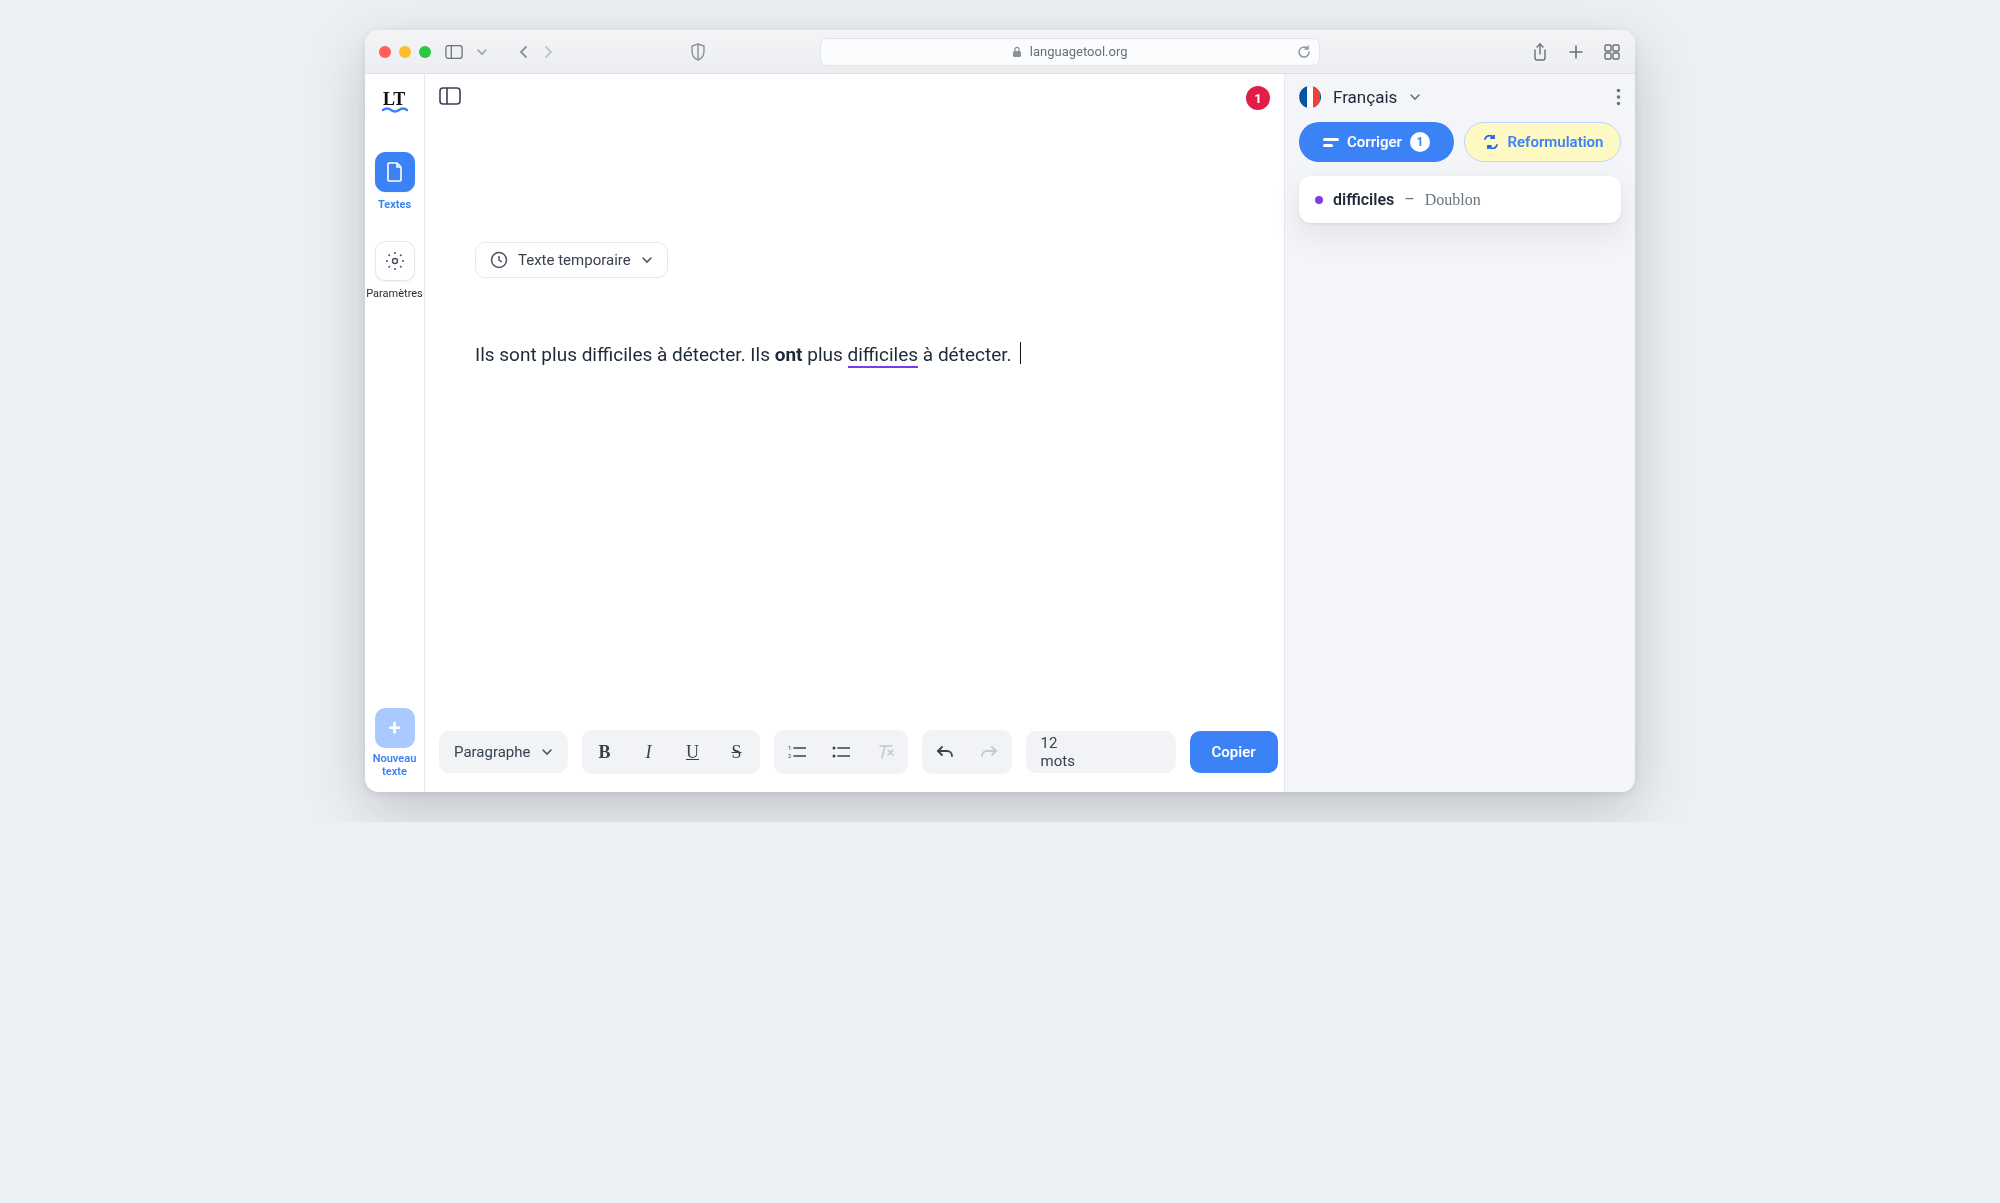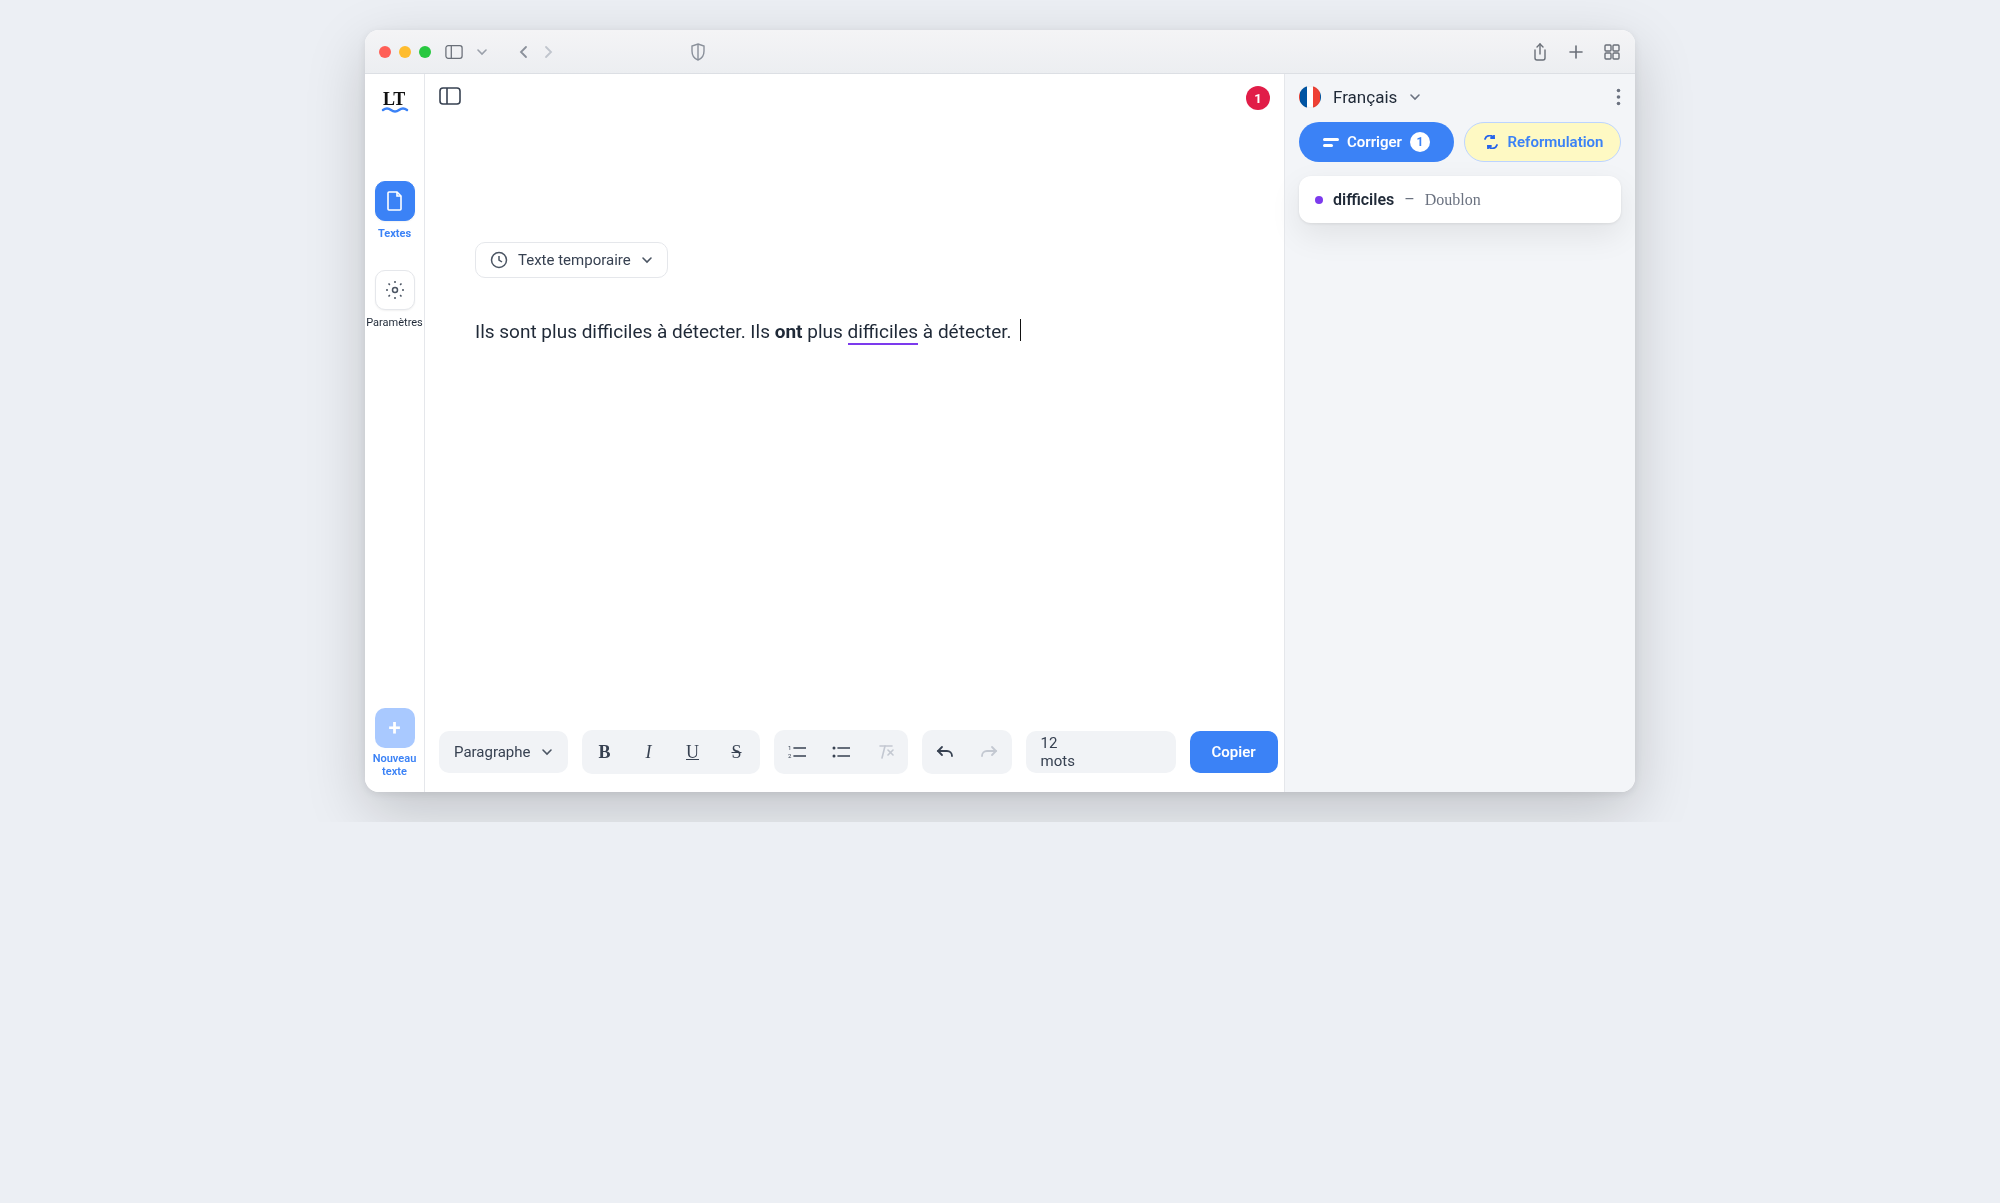--- a/index.html
+++ b/index.html
@@ -55,21 +55,21 @@
   .urlbar .refresh{position:absolute;right:8px;}
   .tb-right{display:flex;gap:18px;color:#6a6f78;margin-left:auto;}
   svg{display:block;}
   
   .app{flex:1 1 auto;display:flex;min-height:0;}
   .rail{
     width:60px;flex:0 0 60px;border-right:1px solid var(--border);
     display:flex;flex-direction:column;align-items:center;padding-top:14px;
     background:#fff;
   }
-  .logo{width:28px;height:28px;margin-bottom:65px;}
+  .logo{width:28px;height:28px;margin-bottom:36px;}
   .rail-btn{
     width:40px;height:40px;border-radius:10px;display:flex;align-items:center;justify-content:center;
     box-shadow:0 1px 2px rgba(0,0,0,.06);border:1px solid var(--border);background:#fff;cursor:pointer;
   }
   .rail-btn.active{background:var(--blue);border-color:var(--blue);color:#fff;}
   .rail-label{font-size:11px;margin-top:6px;color:var(--ink);text-align:center;}
   .rail-label.active{color:var(--blue);font-weight:700;}
   .rail-spacer{flex:1;}
   .rail-new{
     width:40px;height:40px;border-radius:10px;background:#a9c9ff;color:#fff;
@@ -84,21 +84,21 @@
     margin-left:auto;width:24px;height:24px;border-radius:50%;
     background:var(--pink);color:#fff;display:flex;align-items:center;justify-content:center;
     font-size:13px;font-weight:700;
   }
   .doc-wrap{padding:120px 50px 0 50px;}
   .pill{
     display:inline-flex;align-items:center;gap:10px;
     border:1px solid var(--border);border-radius:10px;padding:8px 14px;
     color:#374151;font-size:15px;cursor:pointer;background:#fff;
   }
-  .editor-text{margin-top:40px;font-size:19px;line-height:1.5;color:#1f2937;}
+  .editor-text{margin-top:63px;font-size:19px;line-height:1.5;color:#1f2937;}
   .underline-purple{border-bottom:2px solid var(--purple);}
   .caret{display:inline-block;width:1px;height:22px;background:#111;vertical-align:-3px;margin-left:4px;}
   
   .bottombar{
     margin-top:auto;display:flex;align-items:center;gap:14px;
     padding:16px 14px 18px 14px;
   }
   .btn{
     height:42px;border-radius:10px;display:flex;align-items:center;justify-content:center;
     background:#f1f3f6;color:#374151;font-size:15px;padding:0 14px;gap:10px;cursor:pointer;
@@ -183,20 +183,35 @@
               <polyline points="5,2 10,7 5,12"></polyline>
             </svg>
         </span>
       </div>
       <span class="tb-icon" style="margin-left:120px">
         <svg width="16" height="18" viewBox="0 0 16 18" fill="none" stroke="#8a909a" stroke-width="1.4">
             <path d="M8 1 L14 3 V8 C14 13 11 16 8 17 C5 16 2 13 2 8 V3 Z"></path>
             <line x1="8" y1="1" x2="8" y2="17"></line>
           </svg>
       </span>
+      <div class="urlbar">
+        <span>
+          <svg width="10" height="12" viewBox="0 0 10 12" fill="#8a909a">
+              <rect x="1" y="5" width="8" height="6" rx="1.5"></rect>
+              <path d="M3 5 V3.3 a2 2 0 0 1 4 0 V5" fill="none" stroke="#8a909a" stroke-width="1.3"></path>
+            </svg>
+        </span>
+        <span>languagetool.org</span>
+        <span class="refresh">
+          <svg width="14" height="14" viewBox="0 0 14 14" fill="none" stroke="#8a909a" stroke-width="1.4" stroke-linecap="round">
+              <path d="M12 7a5 5 0 1 1-1.7-3.7"></path>
+              <polyline points="11,1 11,4 8,4"></polyline>
+            </svg>
+        </span>
+      </div>
       <div class="tb-right">
         <span class="tb-icon">
           <svg width="16" height="18" viewBox="0 0 16 18" fill="none" stroke="#6a6f78" stroke-width="1.4" stroke-linecap="round">
               <path d="M8 11V1"></path>
               <polyline points="5,4 8,1 11,4"></polyline>
               <path d="M3 7v8a2 2 0 0 0 2 2h6a2 2 0 0 0 2-2V7"></path>
             </svg>
         </span>
         <span class="tb-icon">
           <svg width="16" height="16" viewBox="0 0 16 16" fill="none" stroke="#6a6f78" stroke-width="1.6" stroke-linecap="round">

